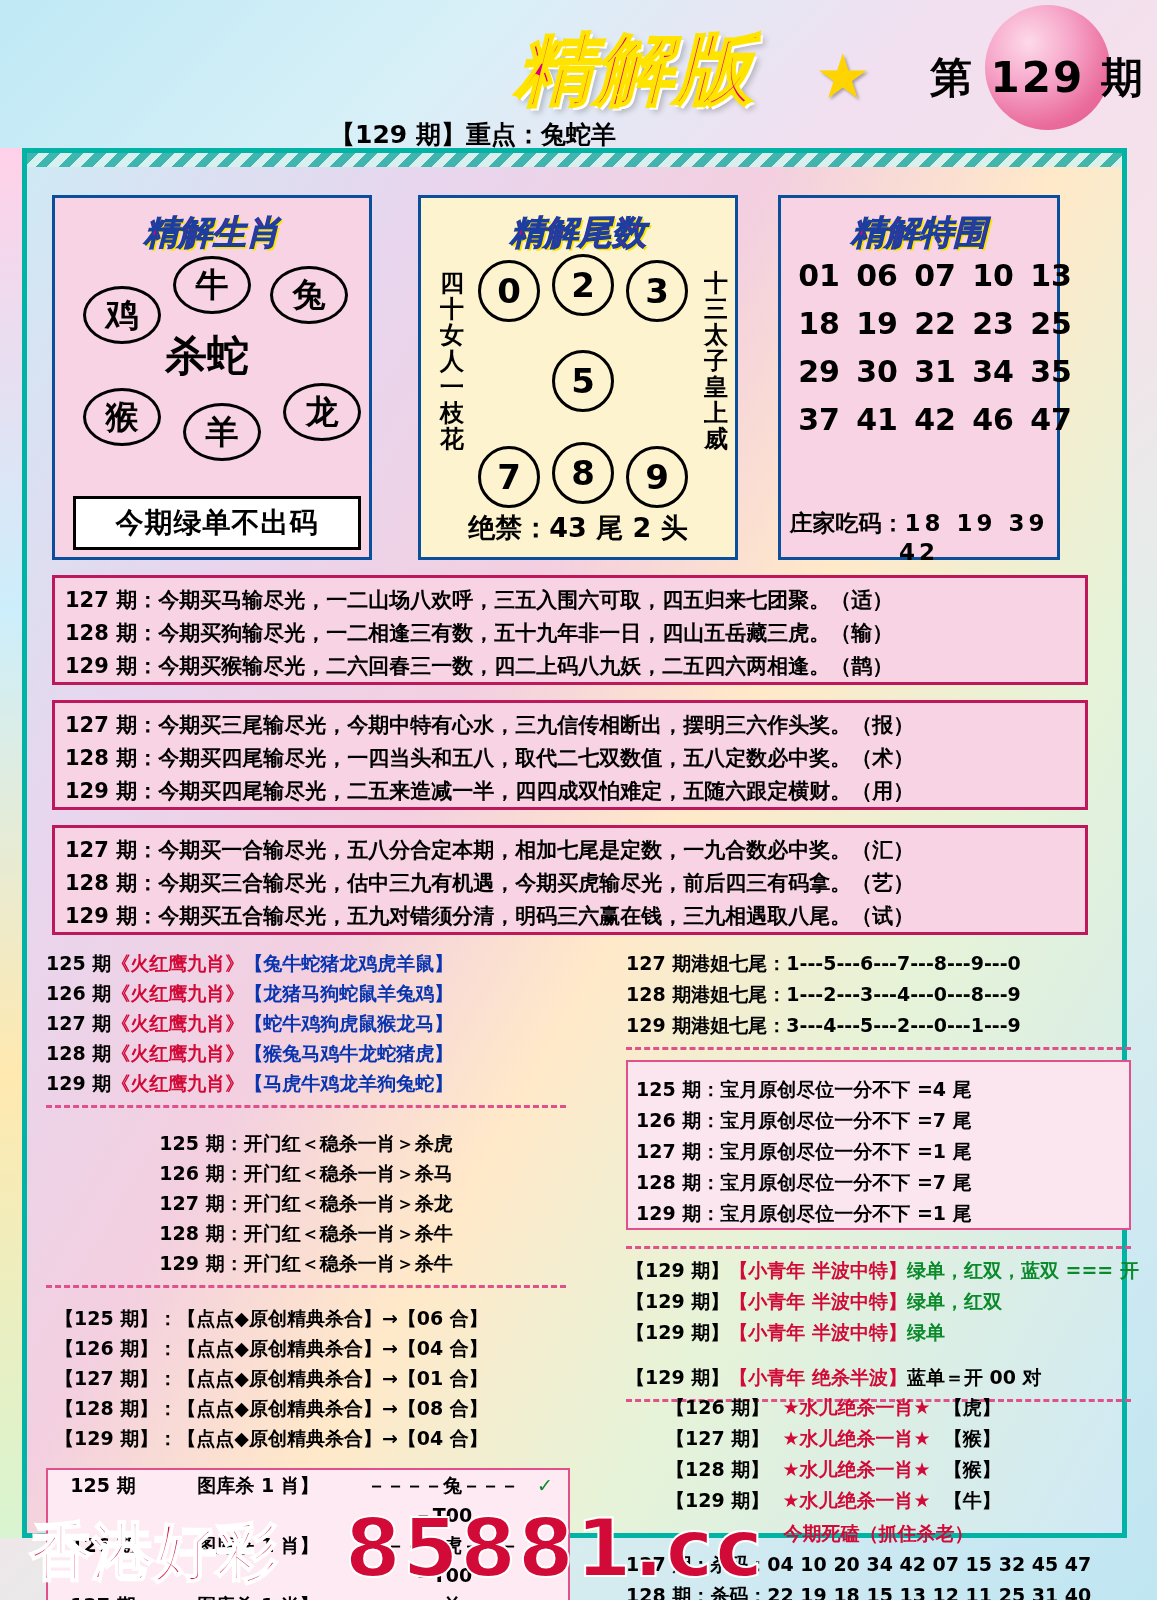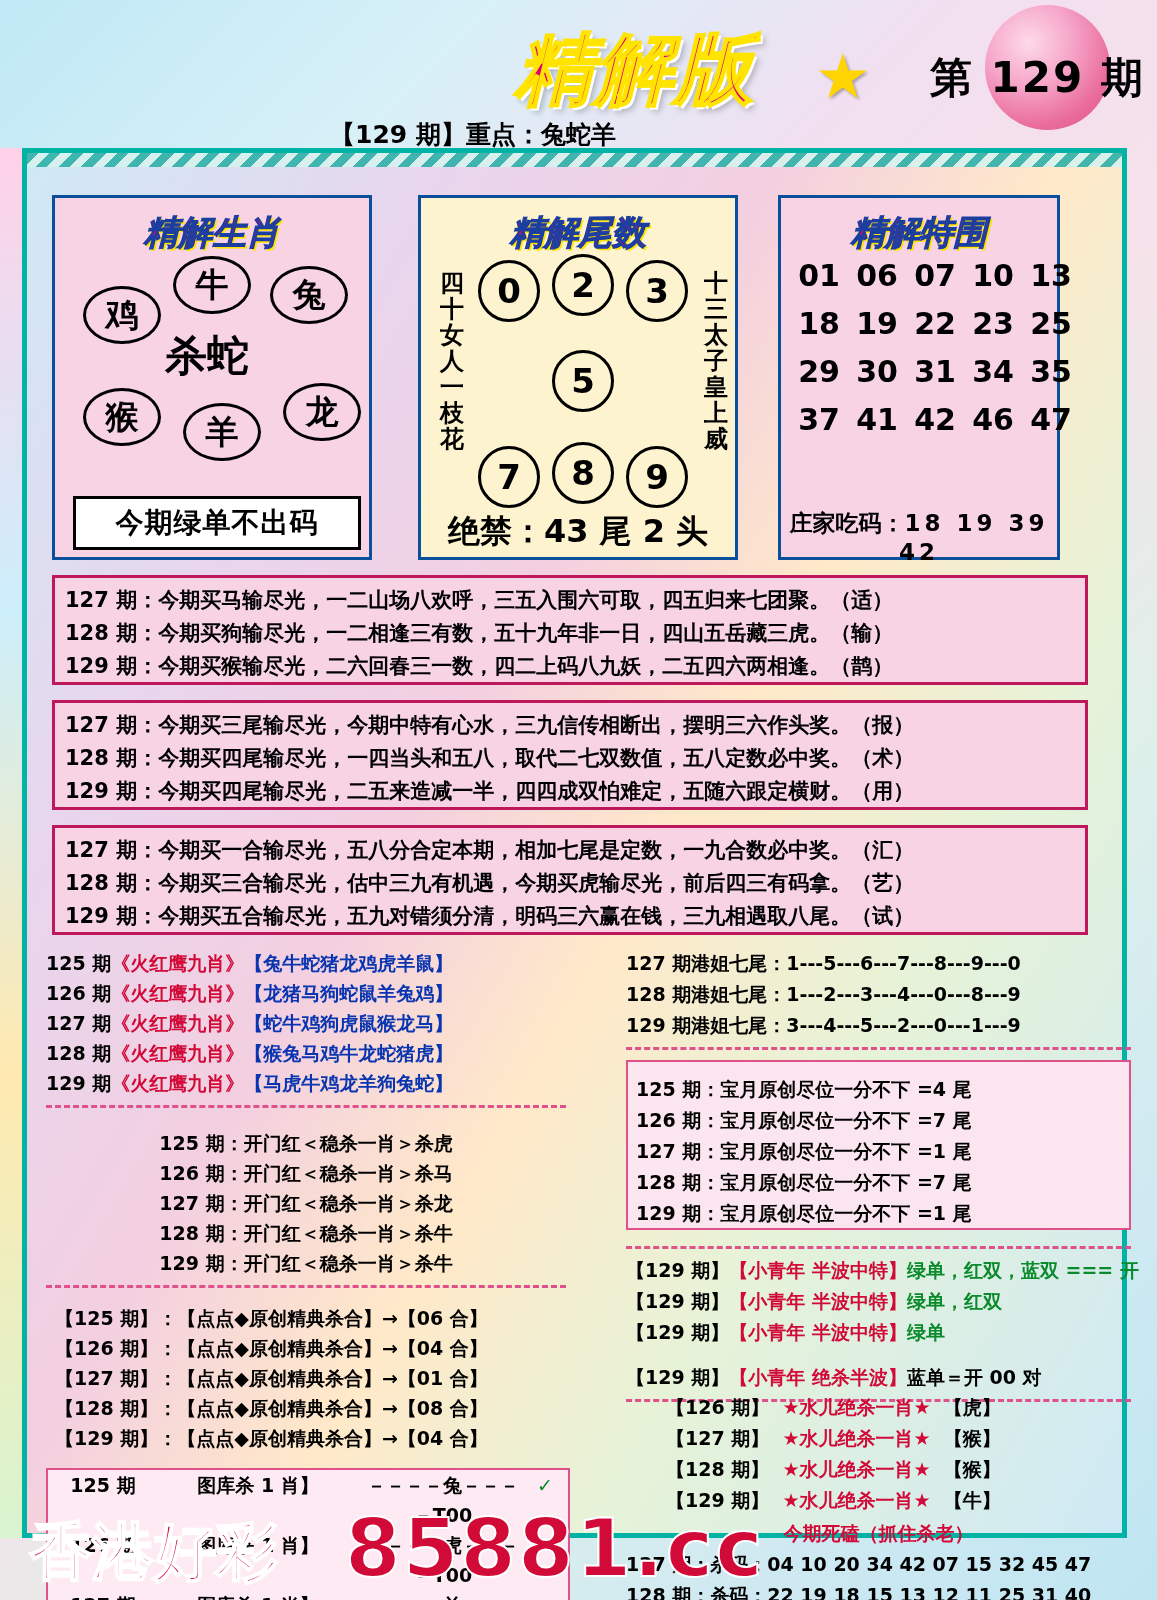--- a/index.html
+++ b/index.html
@@ -86,21 +86,21 @@
     position:absolute;width:56px;height:56px;border:3px solid #000;border-radius:50%;
     display:flex;align-items:center;justify-content:center;
     font-size:34px;font-weight:bold;color:#000;
   }
   .vtext{
     position:absolute;width:30px;font-size:24px;font-weight:bold;color:#000;
     line-height:26px;text-align:center;
   }
   .banrow{
     position:absolute;left:0;top:312px;width:100%;text-align:center;
-    font-size:32px;font-weight:bold;color:#000;
+    font-size:27px;font-weight:bold;color:#000;
   }
   .banrow .lab{color:#000;}
   .banrow .val{color:#000;}
 
   
   .ngrid{position:absolute;left:12px;top:60px;width:284px;}
   .nrow{display:flex;justify-content:space-between;margin-bottom:13px;}
   .nrow span{width:52px;text-align:center;font-size:30px;font-weight:bold;color:#000;}
   .eatrow{
     position:absolute;left:0;top:310px;width:100%;text-align:center;

